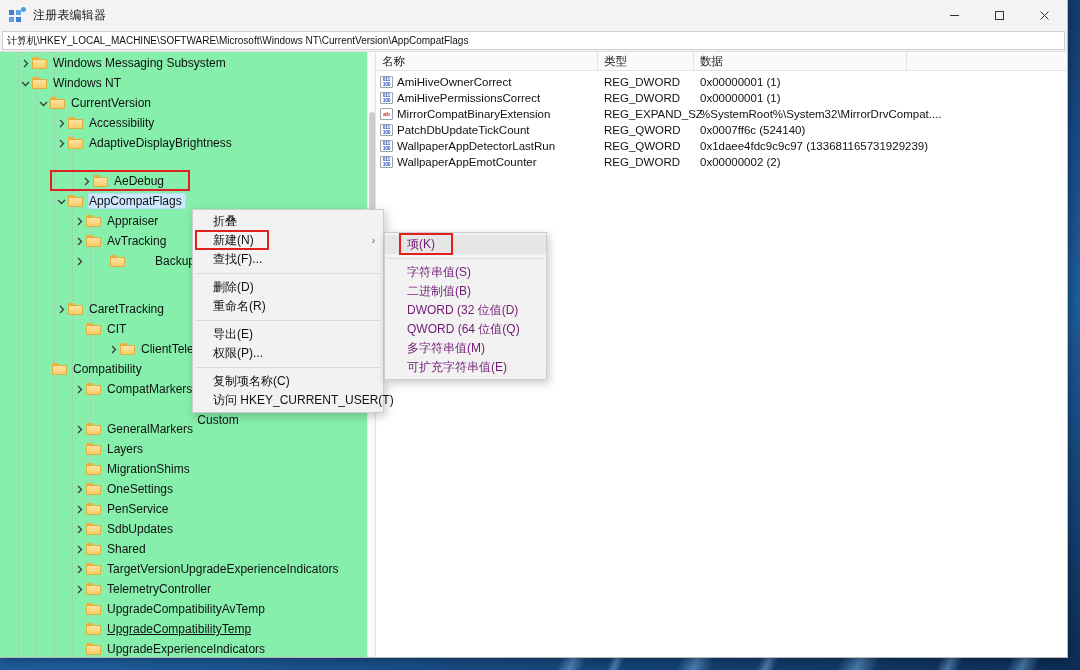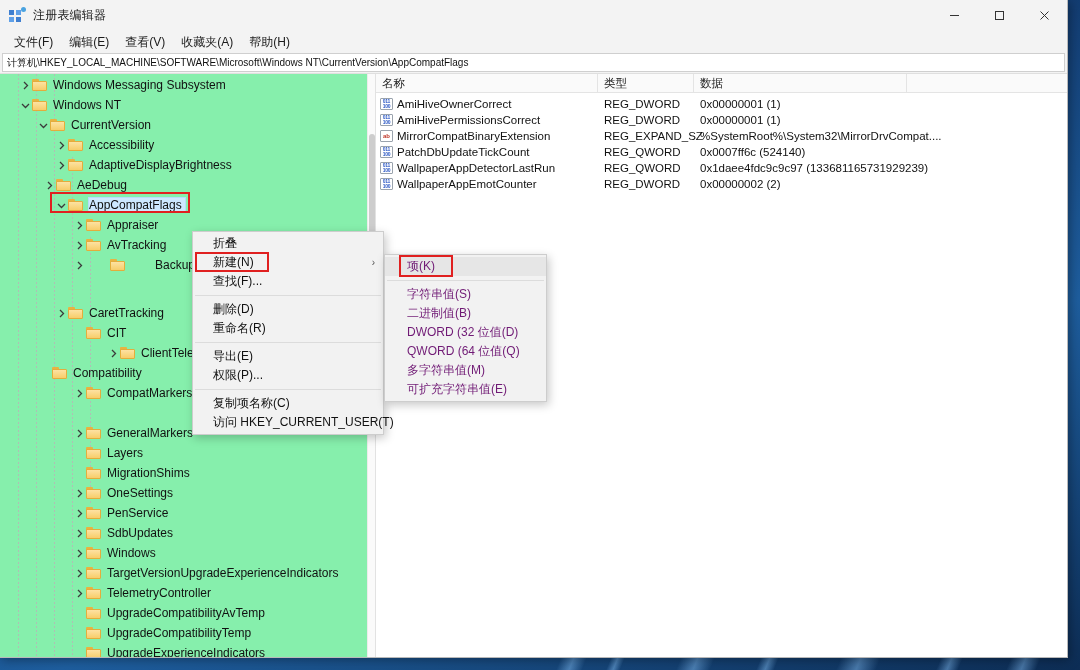--- a/index.html
+++ b/index.html
@@ -279,27 +279,20 @@
       </div>
       <div class="winbtn">
         <svg width="11" height="11" viewBox="0 0 11 11">
             <line x1="1.5" y1="1.5" x2="9.5" y2="9.5" stroke="#333" stroke-width="1"></line>
             <line x1="9.5" y1="1.5" x2="1.5" y2="9.5" stroke="#333" stroke-width="1"></line>
           </svg>
       </div>
     </div>
   </div>
 
-  <div id="menubar">
-    <div class="menuitem">文件(F)</div>
-    <div class="menuitem">编辑(E)</div>
-    <div class="menuitem">查看(V)</div>
-    <div class="menuitem">收藏夹(A)</div>
-    <div class="menuitem">帮助(H)</div>
-  </div>
 
   <div id="addrbar">
     <span>计算机\HKEY_LOCAL_MACHINE\SOFTWARE\Microsoft\Windows NT\CurrentVersion\AppCompatFlags</span>
   </div>
 
   <div id="panes">
 
     <div id="treepane">
 
       <div class="guide" style="left:18px;"></div>
@@ -362,21 +355,21 @@
               <svg width="9" height="9" viewBox="0 0 9 9">
                 <path d="M3 1 L6.5 4.5 L3 8" fill="none" stroke="#3b3b3b" stroke-width="1.3"></path>
               </svg>
             </span>
             <span class="fold">
               <span class="tab"></span>
               <span class="body"></span>
             </span>
             <span class="label">AdaptiveDisplayBrightness</span>
           </div>
-          <div class="row" style="padding-left: 42px;">
+          <div class="row" style="padding-left: 79px; margin-top: 18px;">
             <span class="twisty">
               <svg width="9" height="9" viewBox="0 0 9 9">
                 <path d="M3 1 L6.5 4.5 L3 8" fill="none" stroke="#3b3b3b" stroke-width="1.3"></path>
               </svg>
             </span>
             <span class="fold">
               <span class="tab"></span>
               <span class="body"></span>
             </span>
             <span class="label">AeDebug</span>
@@ -557,21 +550,21 @@
           <div class="row" style="padding-left: 72px;">
             <span class="twisty">
               <svg width="9" height="9" viewBox="0 0 9 9">
                 <path d="M3 1 L6.5 4.5 L3 8" fill="none" stroke="#3b3b3b" stroke-width="1.3"></path>
               </svg>
             </span>
             <span class="fold">
               <span class="tab"></span>
               <span class="body"></span>
             </span>
-            <span class="label">Windows</span>
+            <span class="label">Shared</span>
           </div>
           <div class="row" style="padding-left: 72px;">
             <span class="twisty">
               <svg width="9" height="9" viewBox="0 0 9 9">
                 <path d="M3 1 L6.5 4.5 L3 8" fill="none" stroke="#3b3b3b" stroke-width="1.3"></path>
               </svg>
             </span>
             <span class="fold">
               <span class="tab"></span>
               <span class="body"></span>
@@ -591,21 +584,21 @@
             <span class="label">TelemetryController</span>
           </div>
           <div class="row" style="padding-left: 72px;">
             <span class="twisty"></span>
             <span class="fold">
               <span class="tab"></span>
               <span class="body"></span>
             </span>
             <span class="label">UpgradeCompatibilityAvTemp</span>
           </div>
-          <div class="row" style="padding-left: 72px;">
+          <div class="row" style="padding-left: 72px; text-decoration: underline;">
             <span class="twisty"></span>
             <span class="fold">
               <span class="tab"></span>
               <span class="body"></span>
             </span>
             <span class="label">UpgradeCompatibilityTemp</span>
           </div>
           <div class="row" style="padding-left: 72px;">
             <span class="twisty"></span>
             <span class="fold">

